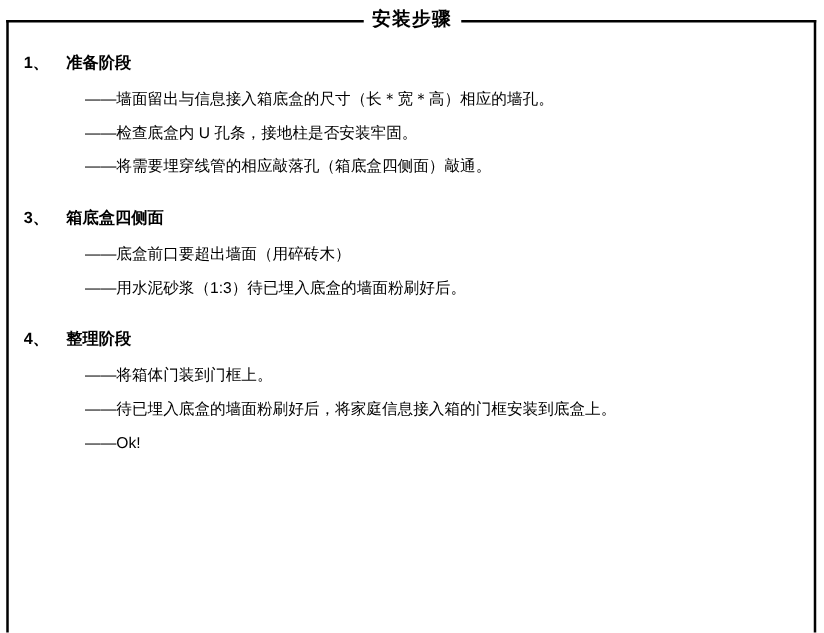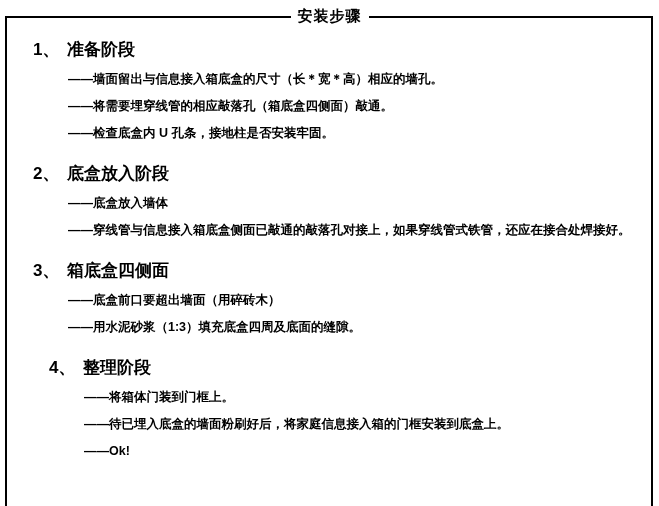--- a/index.html
+++ b/index.html
@@ -56,25 +56,25 @@
     position: absolute;
     left: 0;
     top: 16px;
     width: 659px;
   }
   .section {
     margin: 0;
     padding: 0;
   }
   .section-heading {
-    font-size: 17px;
+    font-size: 13px;
     font-weight: bold;
     line-height: 16px;
     color: #000000;
-    padding-left: 33px;
+    padding-left: 19px;
     margin: 0;
     white-space: nowrap;
   }
   .section-index {
     display: inline-block;
     min-width: 34px;
   }
   .section-title {
     display: inline-block;
   }
@@ -87,22 +87,22 @@
     font-size: 12.5px;
     line-height: 15px;
     color: #000000;
     padding-left: 68px;
     white-space: nowrap;
   }
   
   .sec-1 { padding-top: 26px; }
   .sec-2 { padding-top: 25px; }
   .sec-3 { padding-top: 25px; }
-  .sec-4 { padding-top: 25px; margin-left: 16px; }
-  .bullets { padding-top: 14px; font-weight: bold; }
+  .sec-4 { padding-top: 25px; }
+  .bullets { padding-top: 14px; }
   .bullet + .bullet { padding-top: 12px; }
 </style>
 </head>
 <body>
 
 <div class="page">
 
   <div class="frame"></div>
 
   <div class="legend">
@@ -110,42 +110,33 @@
   </div>
 
   <div class="content">
 
     <div class="section sec-1">
       <div class="section-heading">
         <span class="section-index">1、</span><span class="section-title">准备阶段</span>
       </div>
       <div class="bullets">
         <div class="bullet">——墙面留出与信息接入箱底盒的尺寸（长＊宽＊高）相应的墙孔。</div>
+        <div class="bullet">——检查底盒内 U 孔条，接地柱是否安装牢固。</div>
         <div class="bullet">——将需要埋穿线管的相应敲落孔（箱底盒四侧面）敲通。</div>
-        <div class="bullet">——检查底盒内 U 孔条，接地柱是否安装牢固。</div>
       </div>
     </div>
 
-    <div class="section sec-2">
-      <div class="section-heading">
-        <span class="section-index">2、</span><span class="section-title">底盒放入阶段</span>
-      </div>
-      <div class="bullets">
-        <div class="bullet">——底盒放入墙体</div>
-        <div class="bullet">——穿线管与信息接入箱底盒侧面已敲通的敲落孔对接上，如果穿线管式铁管，还应在接合处焊接好。</div>
-      </div>
-    </div>
 
     <div class="section sec-3">
       <div class="section-heading">
         <span class="section-index">3、</span><span class="section-title">箱底盒四侧面</span>
       </div>
       <div class="bullets">
         <div class="bullet">——底盒前口要超出墙面（用碎砖木）</div>
-        <div class="bullet">——用水泥砂浆（1:3）填充底盒四周及底面的缝隙。</div>
+        <div class="bullet">——用水泥砂浆（1:3）待已埋入底盒的墙面粉刷好后。</div>
       </div>
     </div>
 
     <div class="section sec-4">
       <div class="section-heading">
         <span class="section-index">4、</span><span class="section-title">整理阶段</span>
       </div>
       <div class="bullets">
         <div class="bullet">——将箱体门装到门框上。</div>
         <div class="bullet">——待已埋入底盒的墙面粉刷好后，将家庭信息接入箱的门框安装到底盒上。</div>

